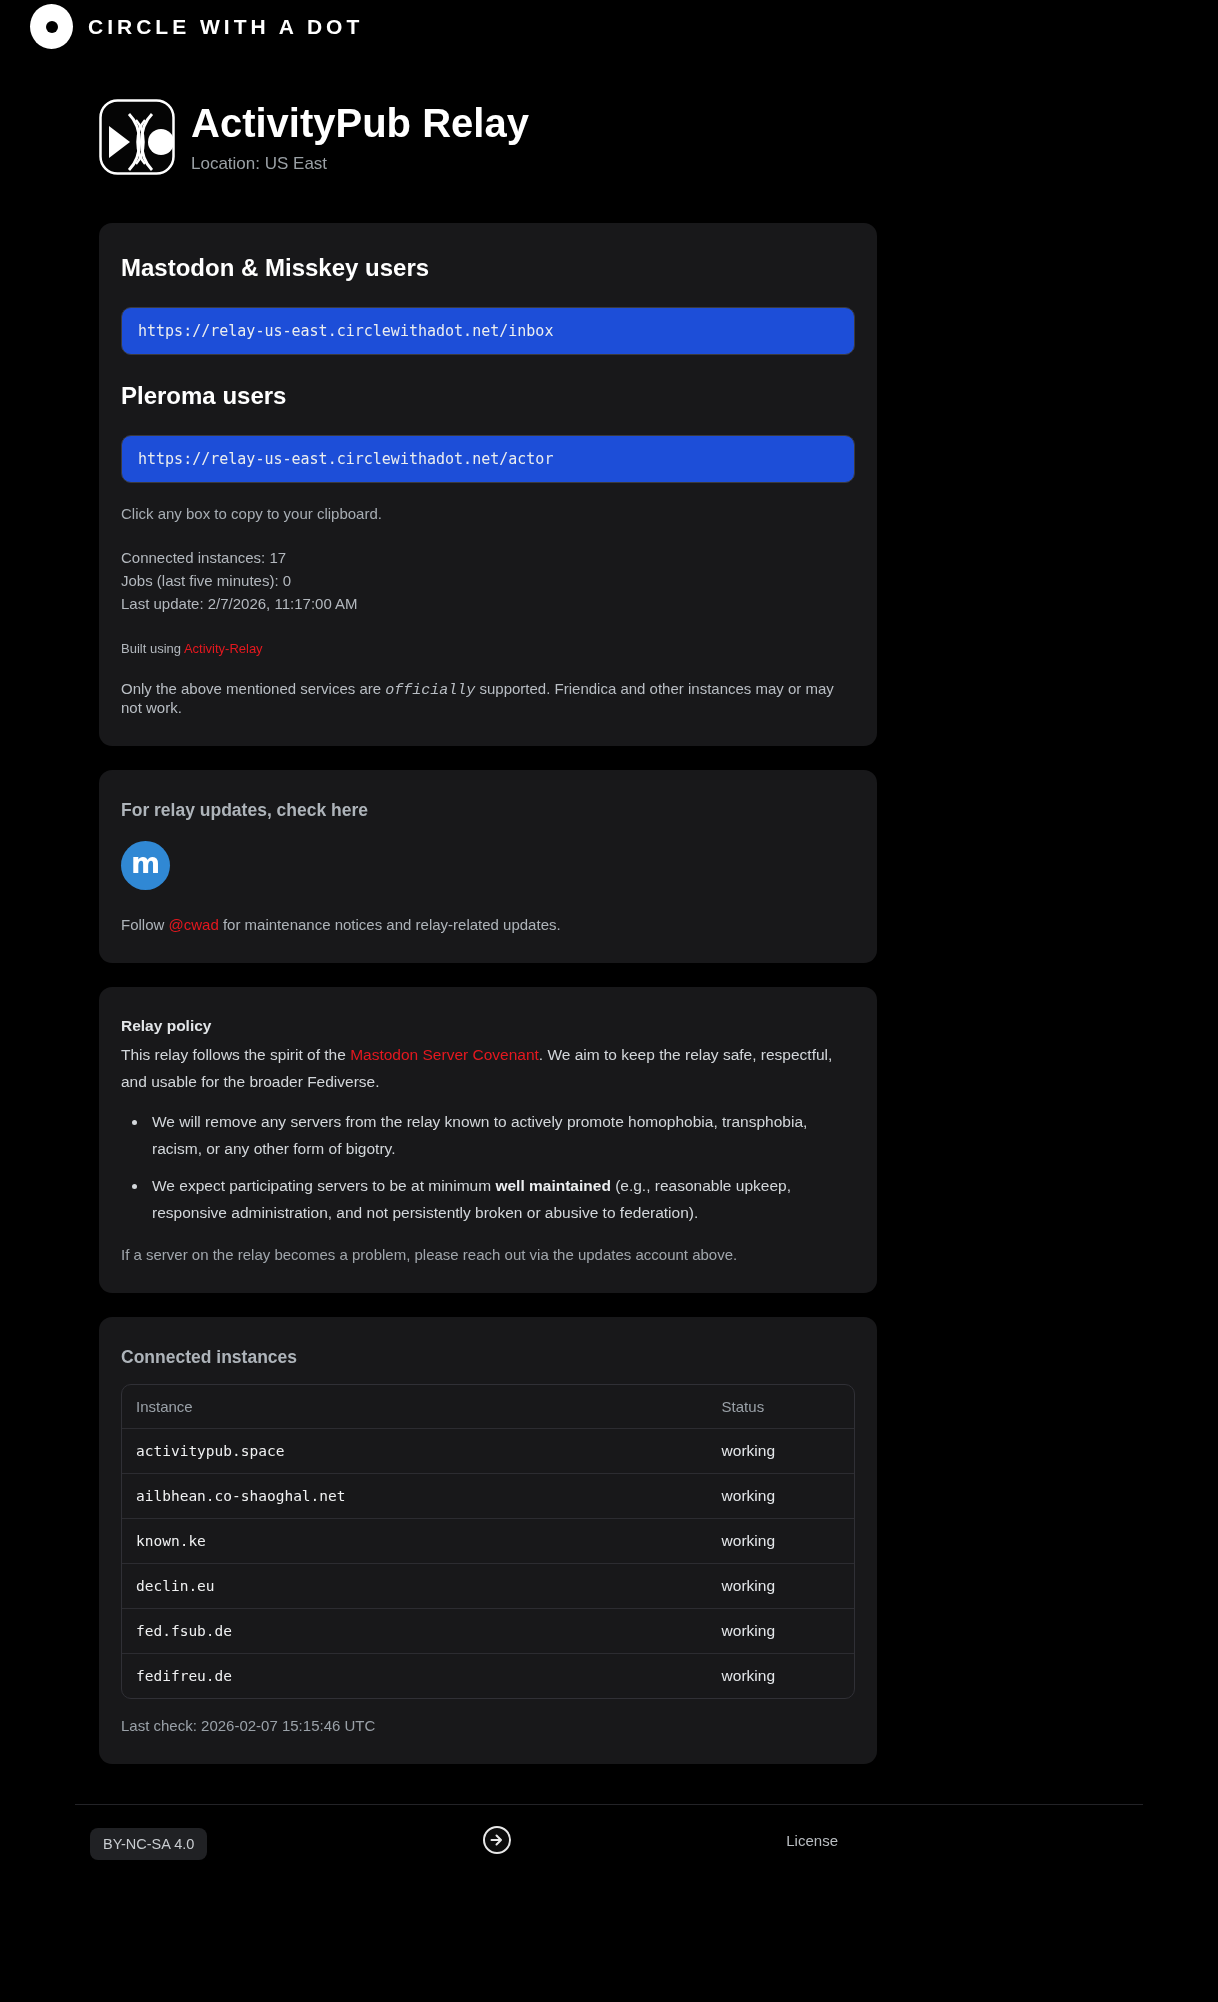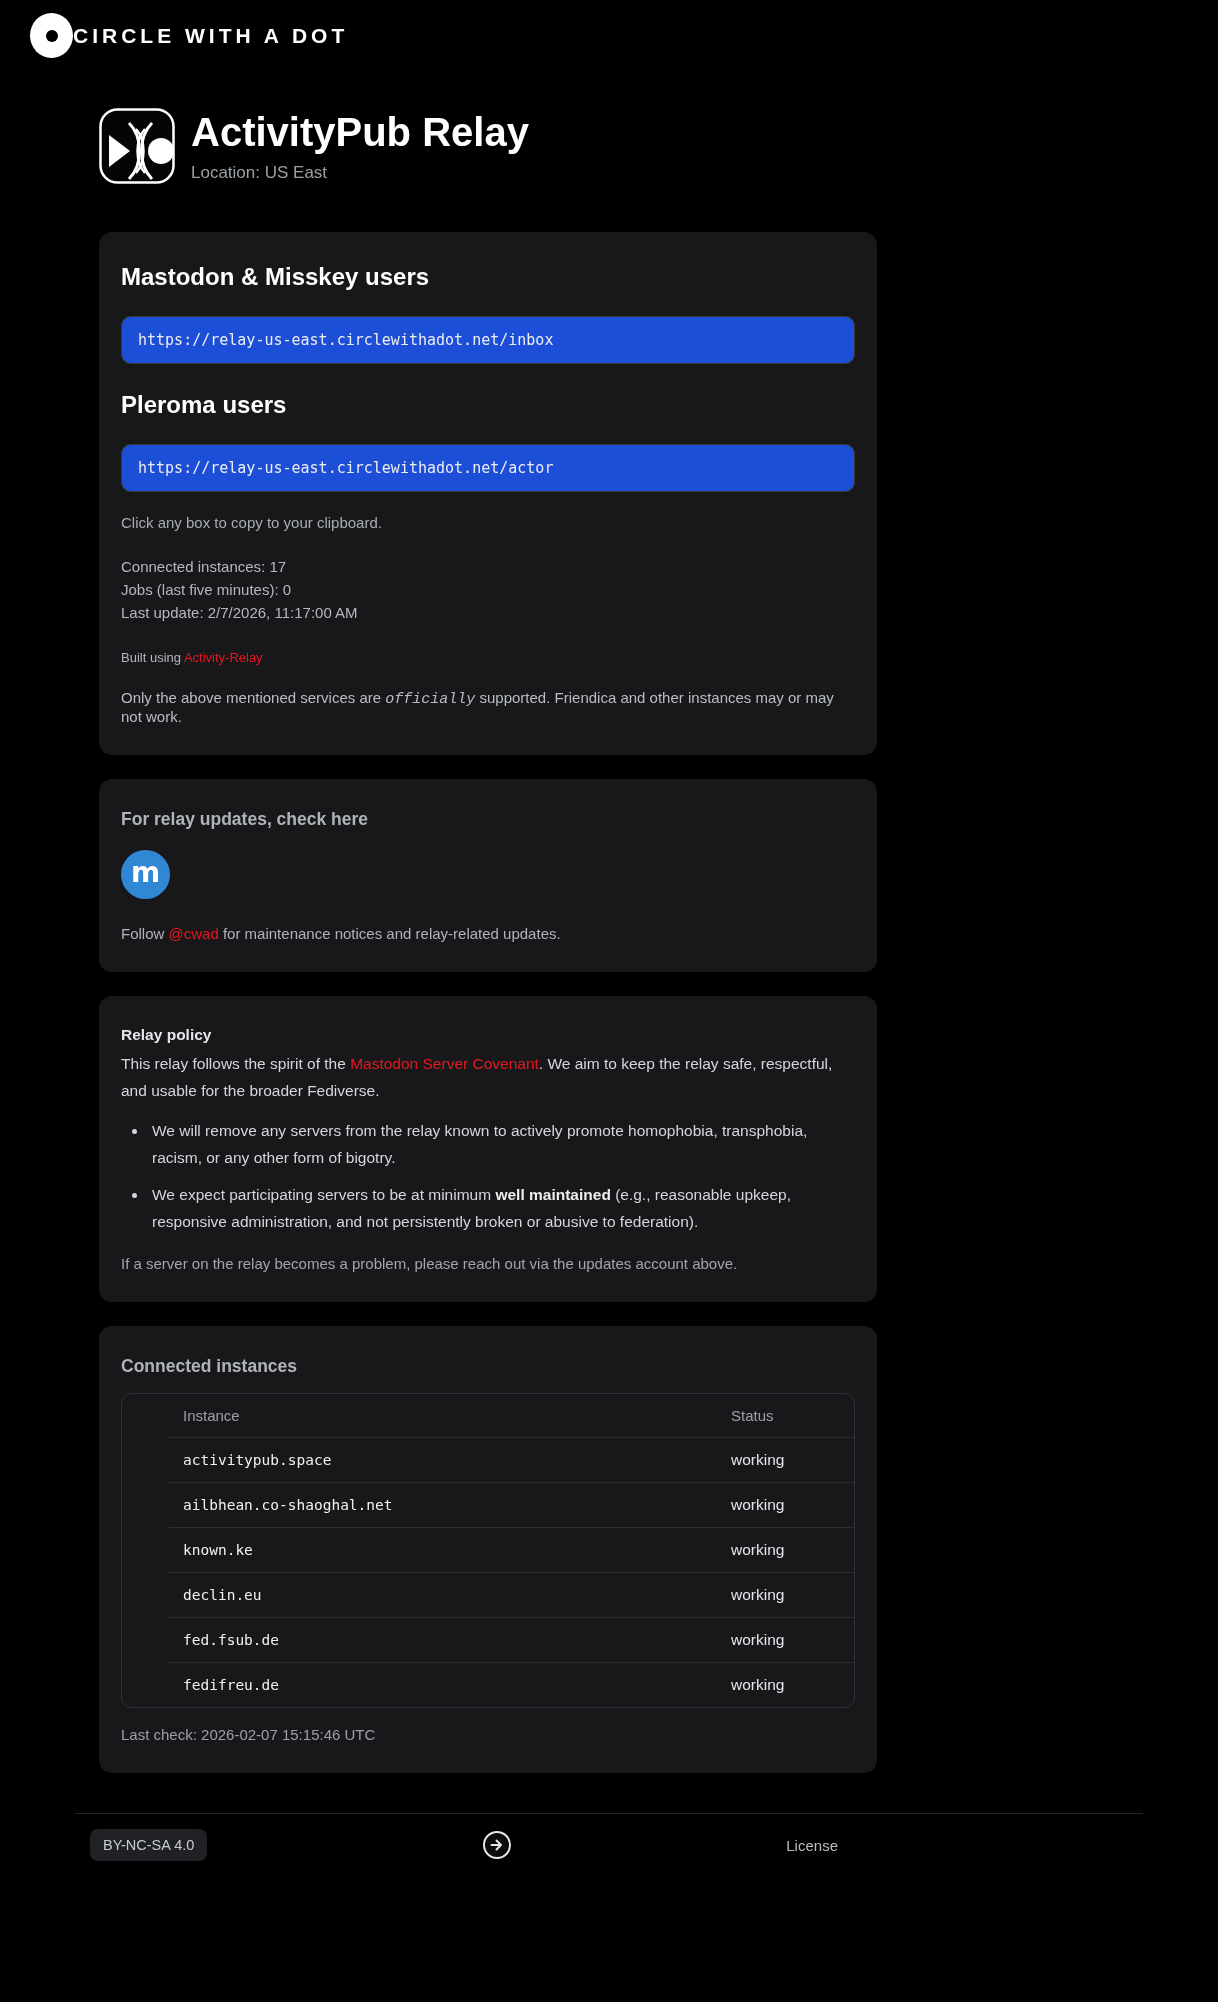--- a/index.html
+++ b/index.html
@@ -2,21 +2,21 @@
 <html style="--accent-red: #e5181f; --mastodon-blue: #3088d4;"><head>
 <meta charset="utf-8">
 <style>
   * { margin:0; padding:0; box-sizing:border-box; }
   html,body { background:#000; }
   body {
     width:1218px; height:2002px; overflow:hidden;
     font-family:"Liberation Sans", sans-serif;
     color:#aab0b6;
   }
-  .brand-row { display:flex; align-items:center; padding:13px 0 0 30px; }
+  .brand-row { display:flex; align-items:center; gap:15px; padding:4px 0 0 30px; }
   .brand-icon { width:43px; height:45px; background:#fff; border-radius:50%;
     display:flex; align-items:center; justify-content:center; }
   .brand-dot { width:12px; height:12px; background:#000; border-radius:50%; }
   .brand-text { color:#fff; font-size:21px; font-weight:bold; letter-spacing:4px; }
 
   .container { margin-left:99px; width:778px; }
 
   .header { display:flex; align-items:flex-start; gap:16px; margin:50px 0 48px; }
   .ap-logo { width:76px; height:76px; flex:0 0 auto; }
   .header h1 { color:#fff; font-size:40px; font-weight:bold; line-height:1.1; margin-top:2px; }
@@ -50,34 +50,34 @@
   .follow { font-size:15px; color:#aeb4ba; margin-top:26px; }
 
   .policy-heading { color:#e3e6e9; font-size:15.5px; font-weight:bold; }
   .policy-intro { color:#d3d7db; font-size:15.5px; line-height:27px; margin-top:6px; }
   .policy-list { margin:13px 0 0 27px; }
   .policy-list li { color:#d3d7db; font-size:15.5px; line-height:27px; margin-top:10px; padding-left:4px; }
   .policy-list li strong { color:#eceef0; font-weight:bold; }
   .outro { color:#a0a6ac; font-size:15px; margin-top:20px; }
 
   table.instances { width:100%; border-collapse:separate; border-spacing:0; margin-top:16px;
-    border:1px solid #303036; border-radius:10px;padding-left:47px; }
+    border:1px solid #303036; border-radius:10px; }
   table.instances th, table.instances td { text-align:left; padding:13px 14px; }
   table.instances th { color:#9aa1a8; font-size:15px; font-weight:normal; }
   table.instances td, table.instances th { border-bottom:1px solid #2c2c31; }
   table.instances tr:last-child td { border-bottom:none; }
   table.instances th:last-child, table.instances td:last-child { width:20%; }
   td.inst { font-family:"DejaVu Sans Mono", monospace; font-size:14.5px; color:#f0f1f2; }
   td.status { font-size:15.5px; color:#e4e7ea; }
   .last-check { color:#9aa1a8; font-size:15px; margin-top:18px; }
 
   .footer { margin:40px 0 0 75px; width:1068px; border-top:1px solid #232327; padding-top:15px; }
   .footer-row { width:778px; display:flex; align-items:center; justify-content:space-between; padding:0 15px; }
   .license-badge { background:#202124; color:#c8ccd0; font-size:14.5px; border-radius:8px;
-    padding:8px 13px; cursor:pointer; }
+    padding:8px 13px; cursor:pointer;margin-top:8px; }
   .footer-icon { width:30px; height:30px; cursor:pointer; }
   a.license-link { color:#b9bdc1; font-size:15px; text-decoration:none; cursor:pointer; }
 </style>
 </head>
 <body>
 
 <div class="brand-row">
   <div class="brand-icon">
     <div class="brand-dot"></div>
   </div>

